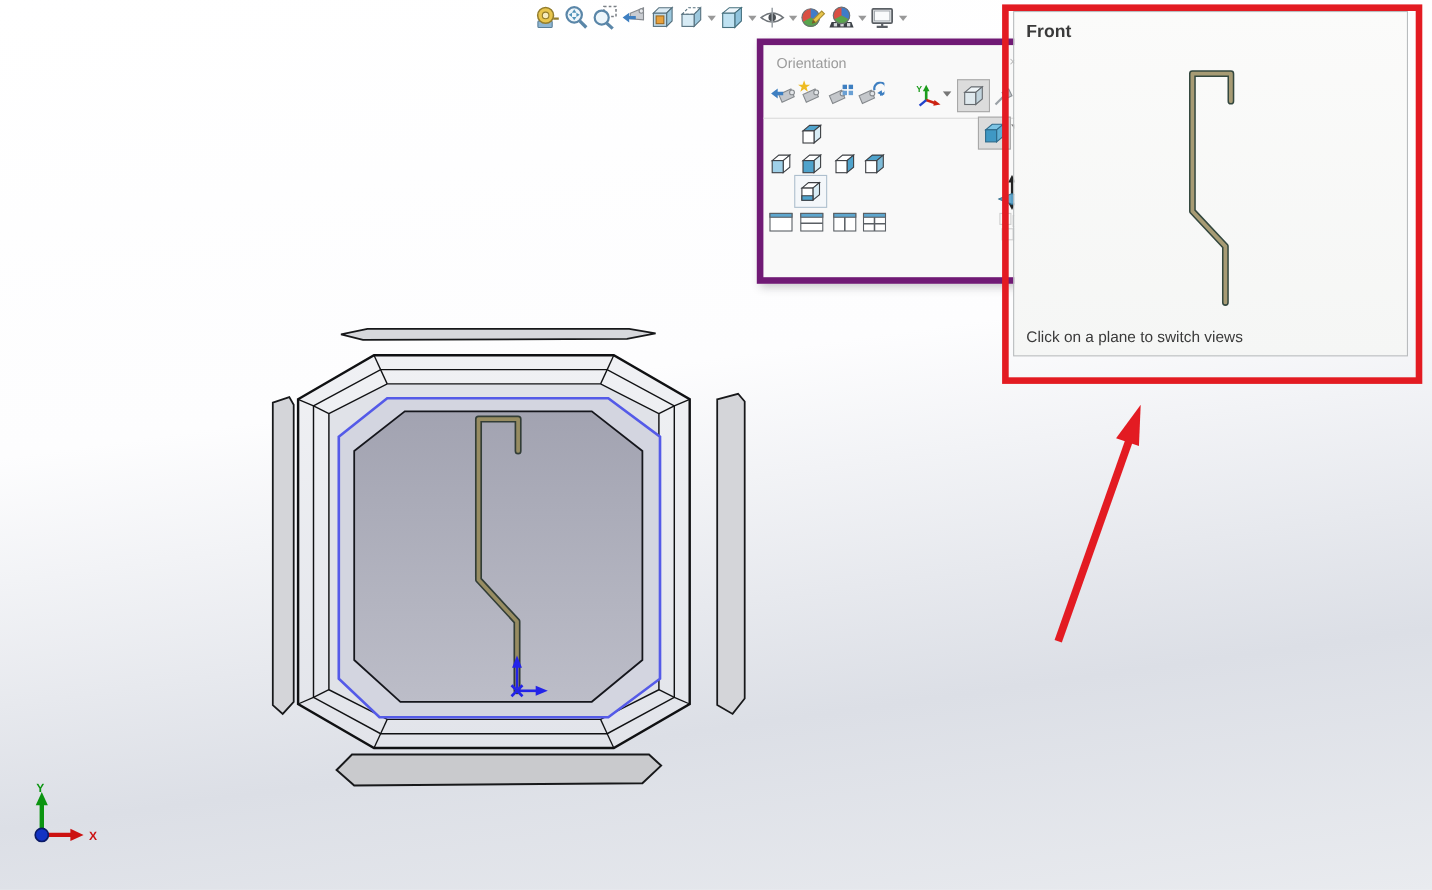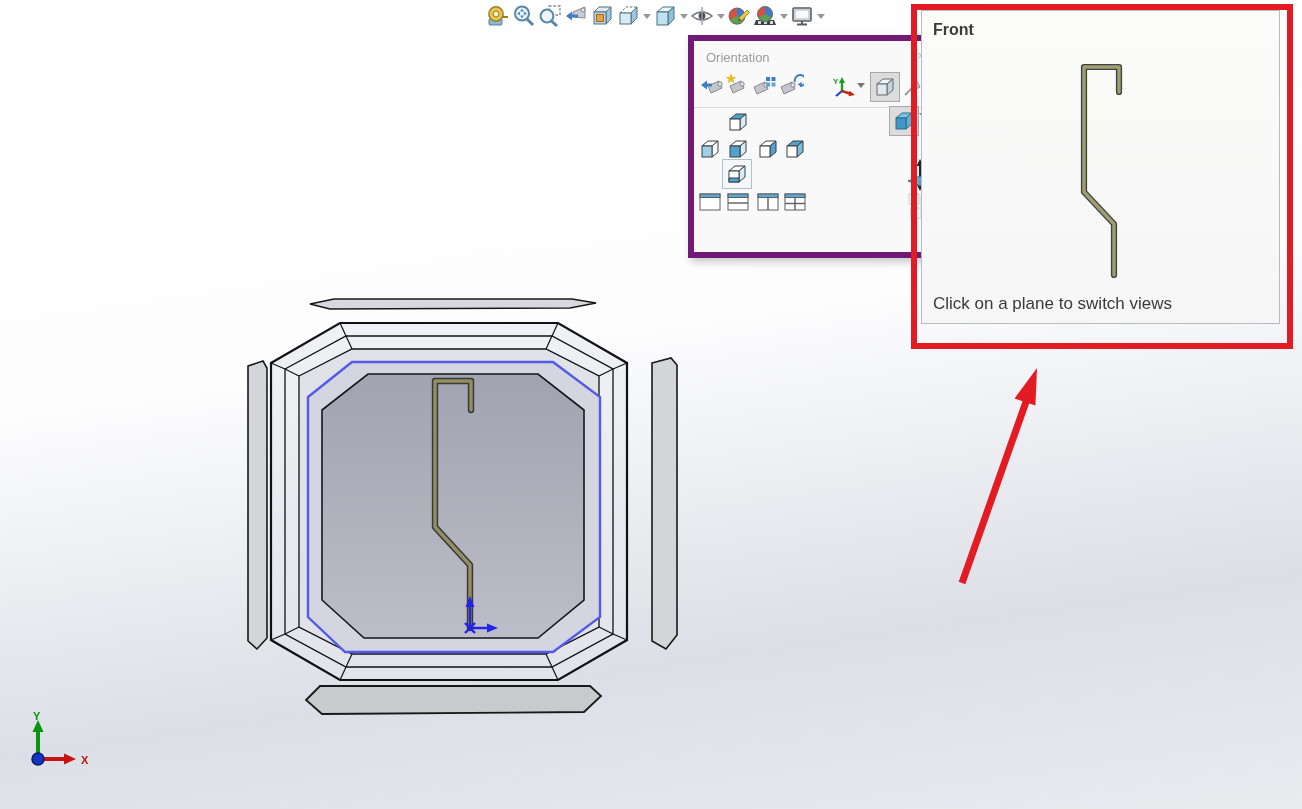--- a/index.html
+++ b/index.html
@@ -33,21 +33,21 @@
     display:flex;align-items:center;justify-content:center;}
   .ghost{opacity:.32;}
 
   
   .preview-panel{
     left:921px;top:10px;width:357px;height:312px;z-index:20;
     background:linear-gradient(180deg,#fbfbfa 0%,#f5f6f5 100%);
     border:1px solid #b9bcbe;
   }
   .preview-title{position:absolute;left:11px;top:10px;font-size:16px;font-weight:bold;color:#3a3a3a;}
-  .preview-hint{position:absolute;left:11px;bottom:9px;font-size:17px;color:#3a3a3a;}
+  .preview-hint{position:absolute;left:11px;bottom:9px;font-size:14px;color:#3a3a3a;}
 
   
   .anno{pointer-events:none;z-index:40;}
   .red-rect{left:911px;top:4px;width:370px;height:333px;border:6px solid #e31b22;}
 
   
   .triad-svg{left:10px;top:712px;z-index:2;}
   .triad-label-x{font-size:11px;font-weight:bold;fill:#cc1111;}
   .triad-label-y{font-size:11px;font-weight:bold;fill:#0b9410;}
 </style>

